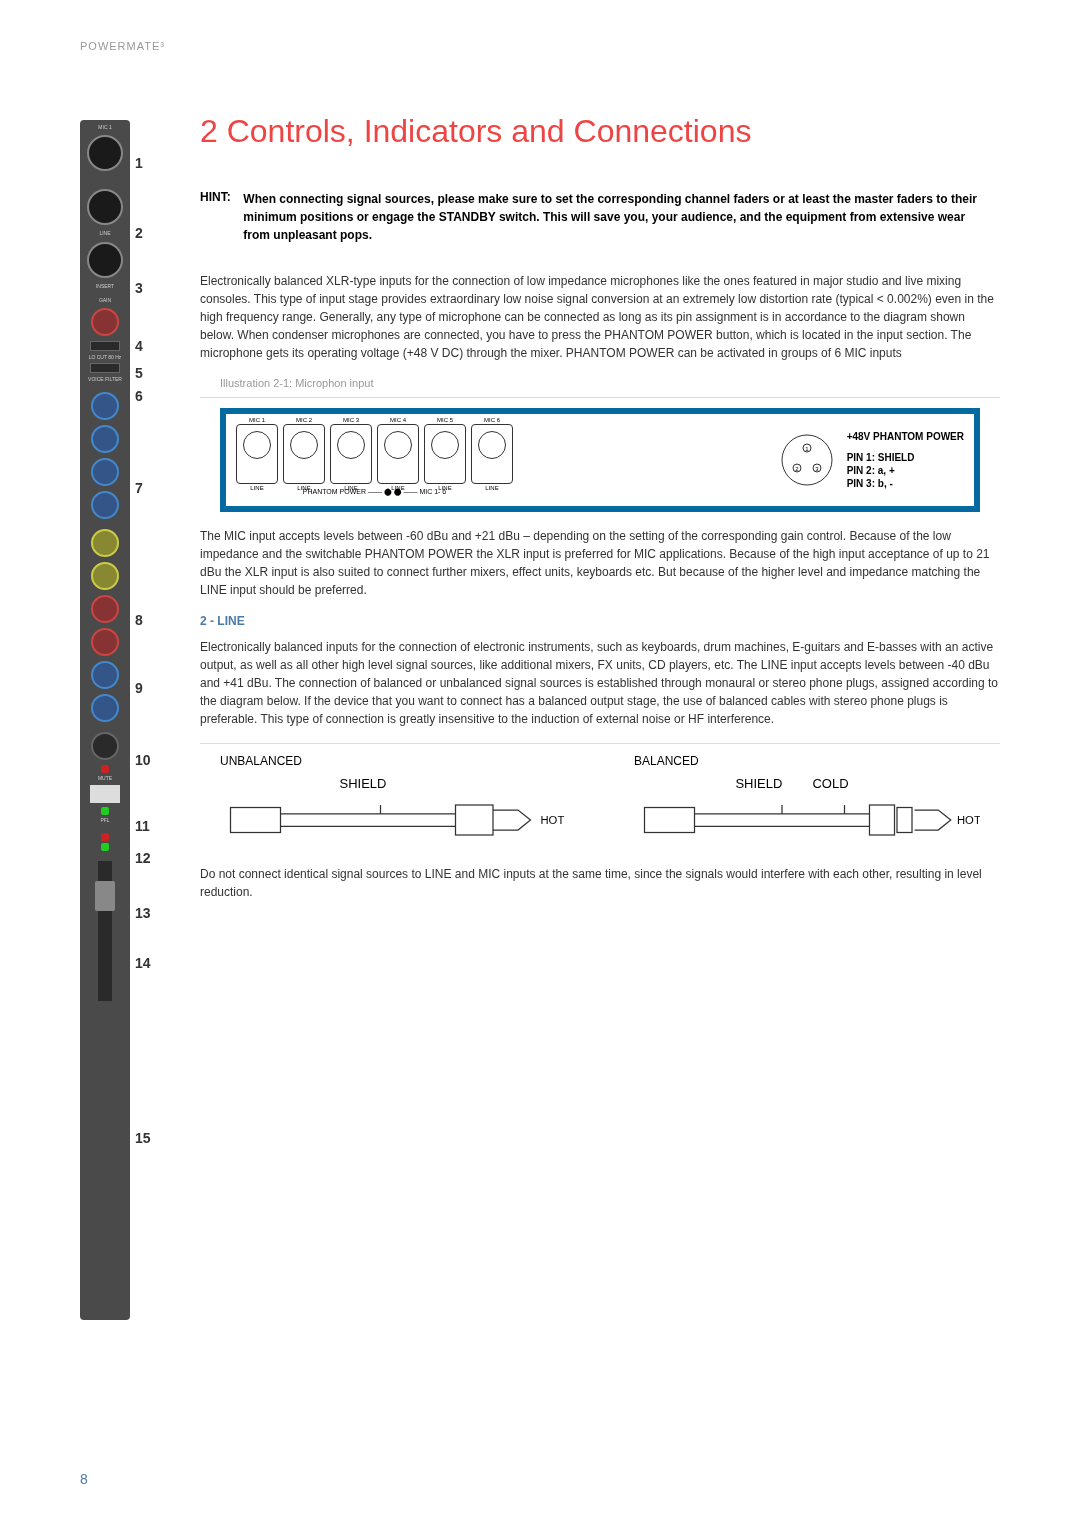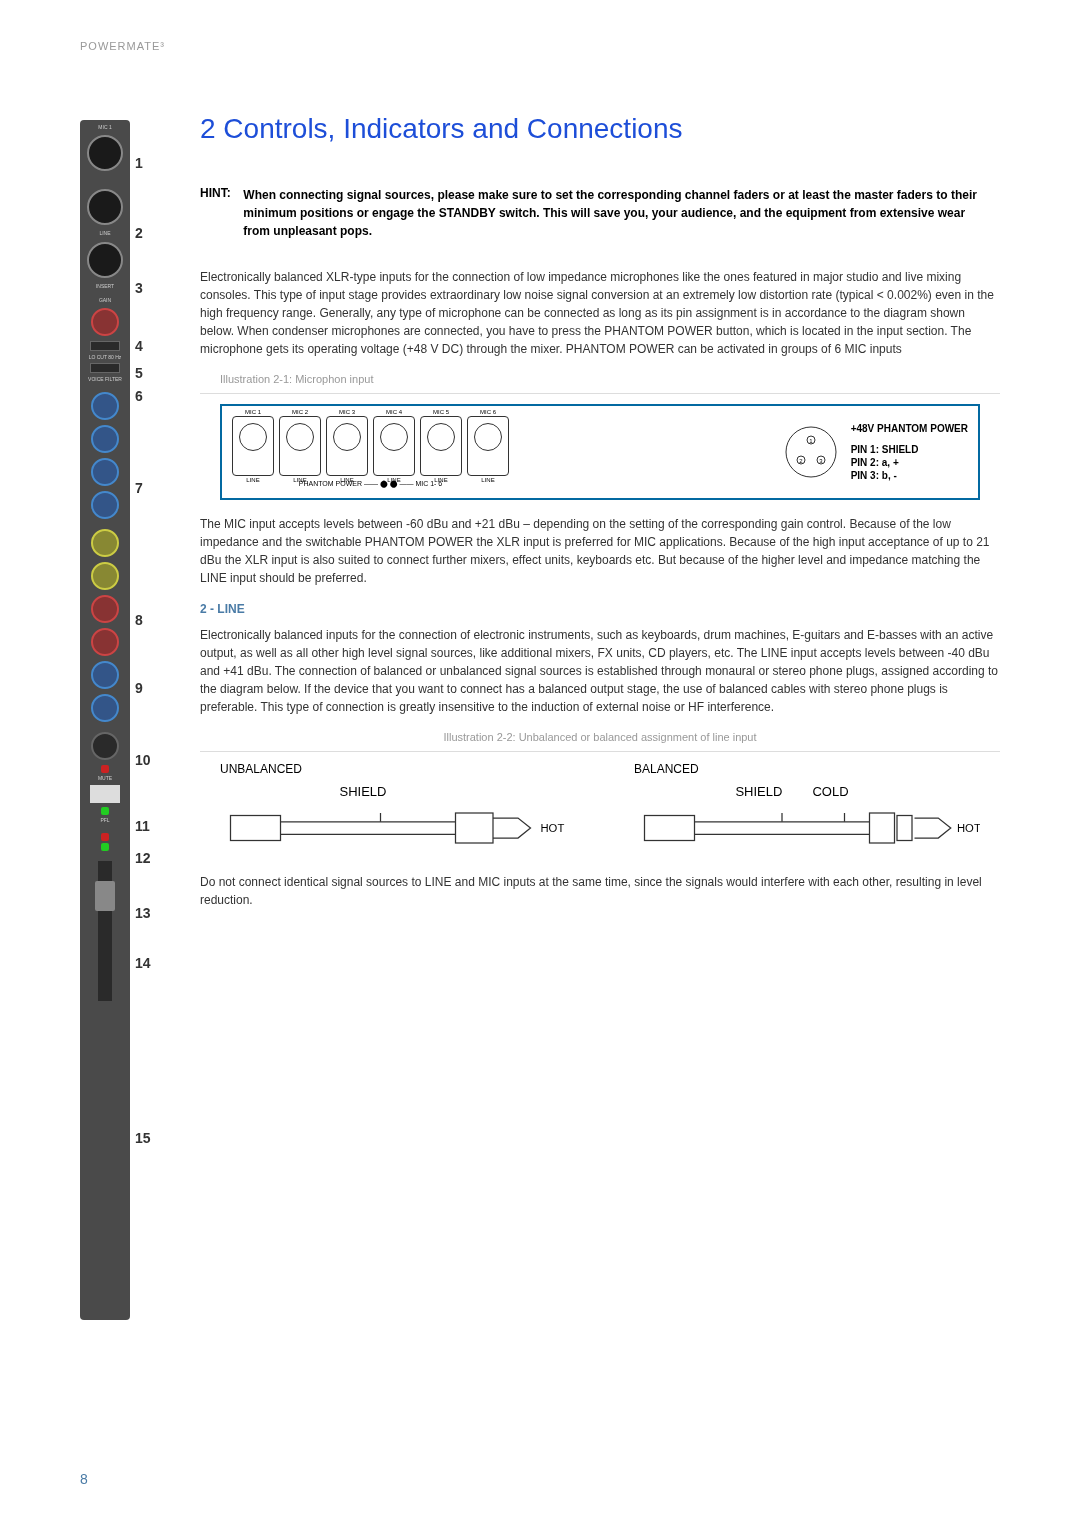--- a/index.html
+++ b/index.html
@@ -35,23 +35,23 @@
       position: absolute;
       left: 135px;
       font-size: 14px;
       font-weight: bold;
       color: #333;
     }
     .content {
       margin-left: 120px;
     }
     h1 {
-      font-size: 28px;
+      font-size: 32px;
       font-weight: normal;
-      color: #1d4ed8;
+      color: #ef4444;
       margin-bottom: 40px;
       line-height: 1.2;
     }
     h2 {
       font-size: 20px;
       font-weight: normal;
       color: #888;
       margin-bottom: 20px;
     }
     .hint-block {
@@ -87,21 +87,21 @@
       font-size: 11px;
       color: #999;
       margin: 10px 0 8px 20px;
     }
     .illustration-divider {
       height: 1px;
       background: #ddd;
       margin: 0 0 10px 0;
     }
     .illustration-placeholder {
-      border: 2px solid #0369a1;
+      border: 6px solid #0369a1;
       margin: 0 20px 15px 20px;
       padding: 10px;
       display: flex;
       gap: 10px;
       align-items: center;
     }
     .xlr-group {
       display: flex;
       gap: 5px;
     }
@@ -356,21 +356,20 @@
         <div>PIN 2: a, +</div>
         <div>PIN 3: b, -</div>
       </div>
     </div>
 
     <p class="body-text">The MIC input accepts levels between -60 dBu and +21 dBu – depending on the setting of the corresponding gain control. Because of the low impedance and the switchable PHANTOM POWER the XLR input is preferred for MIC applications. Because of the high input acceptance of up to 21 dBu the XLR input is also suited to connect further mixers, effect units, keyboards etc. But because of the higher level and impedance matching the LINE input should be preferred.</p>
 
     <div class="sub-heading">2 - LINE</div>
     <p class="body-text">Electronically balanced inputs for the connection of electronic instruments, such as keyboards, drum machines, E-guitars and E-basses with an active output, as well as all other high level signal sources, like additional mixers, FX units, CD players, etc. The LINE input accepts levels between -40 dBu and +41 dBu. The connection of balanced or unbalanced signal sources is established through monaural or stereo phone plugs, assigned according to the diagram below. If the device that you want to connect has a balanced output stage, the use of balanced cables with stereo phone plugs is preferable. This type of connection is greatly insensitive to the induction of external noise or HF interference.</p>
 
-    <div class="illustration-caption" style="text-align:center;margin-left:0">Illustration 2-2: Unbalanced or balanced assignment of line input</div>
     <div class="illustration-divider"></div>
 
     <div class="jack-diagram">
       <div class="jack-block">
         <div class="jack-title">UNBALANCED</div>
         <div class="jack-labels" style="justify-content:center;gap:60px;margin-bottom:4px">
           <span>SHIELD</span>
           <span></span>
         </div>
         <svg class="jack-svg" viewBox="0 0 260 40">

